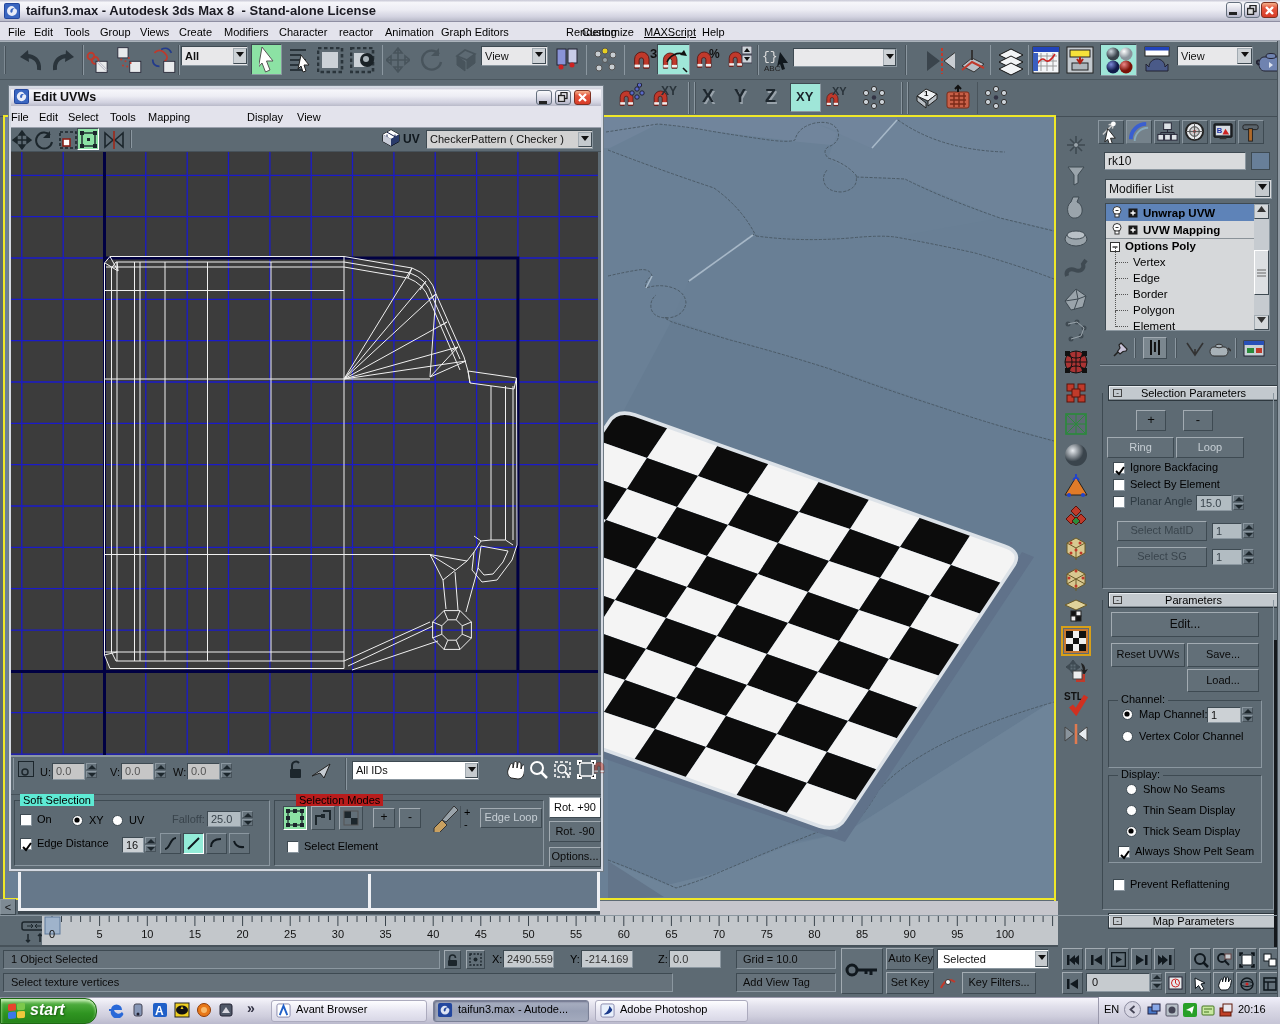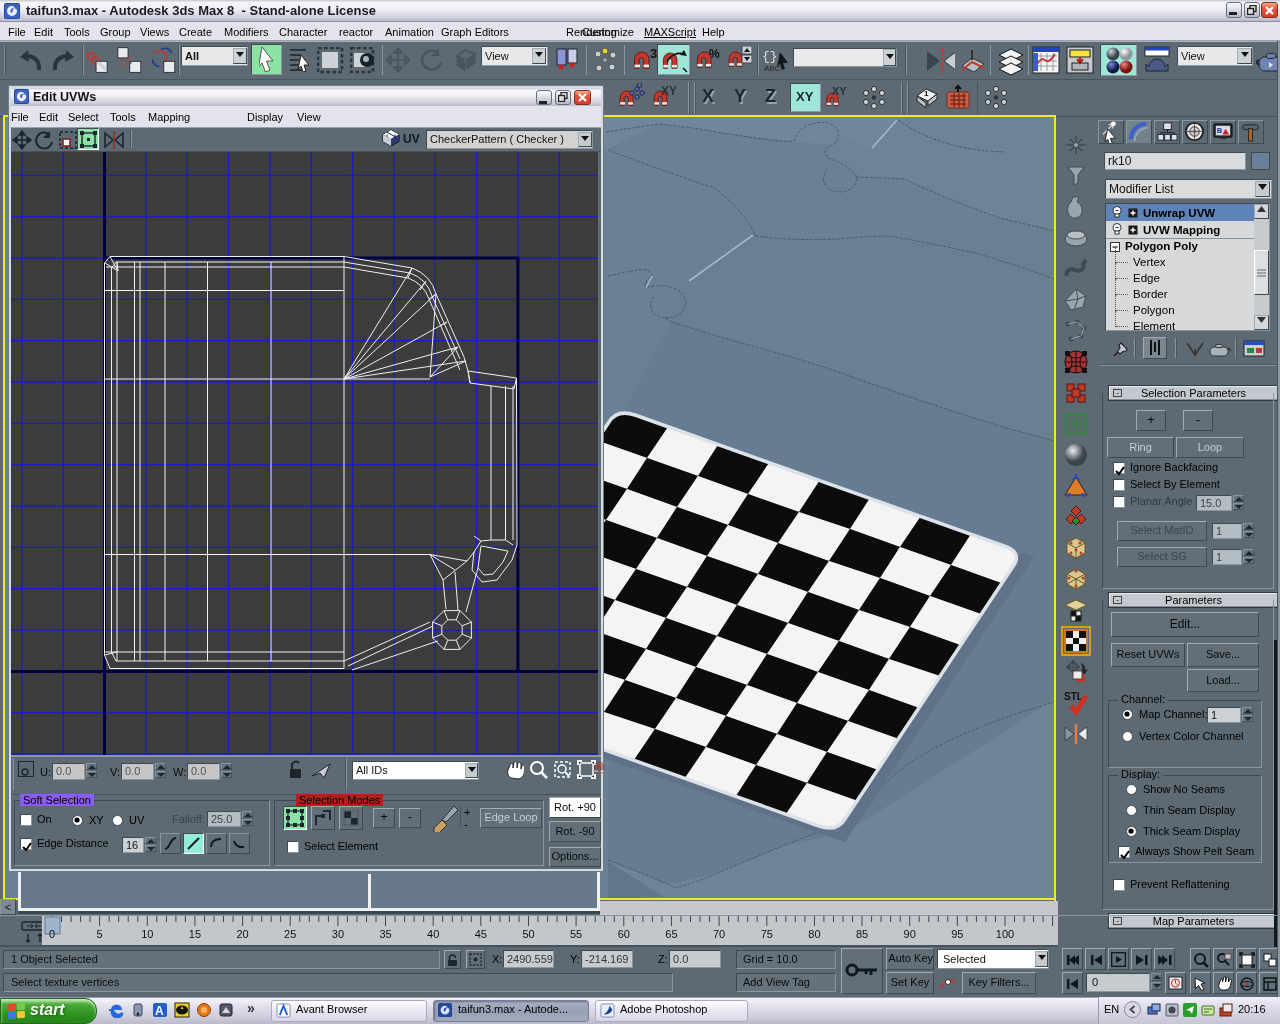--- a/index.html
+++ b/index.html
@@ -645,21 +645,21 @@
 <svg class="abs" style="left:1128px;top:225px" width="10" height="10">
     <rect x="0.5" y="0.5" width="9" height="9" fill="#1a1a1a"></rect>
     <path d="M5 2.5v5M2.5 5h5" stroke="#fff" stroke-width="1.4"></path>
   </svg>
 <div class="abs" style="left:1143px;top:224px;font-size:11.5px;color:#000;white-space:nowrap;font-weight:bold;">UVW Mapping</div>
 <div class="abs " style="left:1106px;top:238px;width:148px;height:1px;background:#8a9298;"></div>
 <svg class="abs" style="left:1110px;top:242px" width="10" height="10">
     <rect x="0.5" y="0.5" width="9" height="9" fill="#fff" stroke="#333"></rect>
     <path d="M2.5 5h5" stroke="#333" stroke-width="1.4"></path>
   </svg>
-<div class="abs" style="left:1125px;top:240px;font-size:11.5px;color:#000;white-space:nowrap;font-weight:bold;">Polygon Poly</div>
+<div class="abs" style="left:1125px;top:240px;font-size:11.5px;color:#000;white-space:nowrap;font-weight:bold;">Options Poly</div>
 <div class="abs" style="left:1115px;top:247px;width:1px;height:16px;border-left:1px dotted #555;"></div>
 <div class="abs" style="left:1116px;top:262px;width:12px;height:1px;border-top:1px dotted #555;"></div>
 <div class="abs" style="left:1133px;top:256px;font-size:11.5px;color:#000;white-space:nowrap;">Vertex</div>
 <div class="abs" style="left:1115px;top:263px;width:1px;height:16px;border-left:1px dotted #555;"></div>
 <div class="abs" style="left:1116px;top:278px;width:12px;height:1px;border-top:1px dotted #555;"></div>
 <div class="abs" style="left:1133px;top:272px;font-size:11.5px;color:#000;white-space:nowrap;">Edge</div>
 <div class="abs" style="left:1115px;top:279px;width:1px;height:16px;border-left:1px dotted #555;"></div>
 <div class="abs" style="left:1116px;top:294px;width:12px;height:1px;border-top:1px dotted #555;"></div>
 <div class="abs" style="left:1133px;top:288px;font-size:11.5px;color:#000;white-space:nowrap;">Border</div>
 <div class="abs" style="left:1115px;top:295px;width:1px;height:16px;border-left:1px dotted #555;"></div>
@@ -1016,21 +1016,21 @@
   </svg>
 <svg class="abs" style="left:592px;top:762px" width="14" height="18" opacity="0.5">
     <g transform="translate(0,0) scale(0.6)">
       <path d="M4 18V8a8 8 0 0 1 16 0v10h-6V9a2.5 2.5 0 0 0-5 0v9z" fill="#c0392b" stroke="#5a1410" stroke-width="1"></path>
       <rect x="4" y="14" width="6" height="3" fill="#eee"></rect>
       <rect x="14" y="14" width="6" height="3" fill="#eee"></rect>
     </g>
   </svg>
 <div class="abs " style="left:11px;top:795px;width:590px;height:74px;background:#5d6a73;"></div>
 <div class="abs " style="left:14px;top:800px;width:256px;height:66px;border:1px solid;border-color:#3e4a52 #8b97a0 #8b97a0 #3e4a52;border-top:1px solid #3e4a52;"></div>
-<div class="abs" style="left:20px;top:794px;font-size:11px;color:#000;white-space:nowrap;background:#8b5cf6;padding:0 3px;">Soft Selection</div>
+<div class="abs" style="left:20px;top:794px;font-size:11px;color:#000;white-space:nowrap;background:#5eead4;padding:0 3px;">Soft Selection</div>
 <div class="abs " style="left:20px;top:814px;width:12px;height:12px;background:#fff;border:1px solid;border-color:#3e4a52 #8b97a0 #8b97a0 #3e4a52;"></div>
 <div class="abs" style="left:37px;top:813px;font-size:11px;color:#000;white-space:nowrap;">On</div>
 <svg class="abs" style="left:72px;top:815px" width="12" height="12">
     <circle cx="5.5" cy="5.5" r="5" fill="#fff" stroke="#3e4a52"></circle>
     <circle cx="5" cy="5" r="2.6" fill="#000"></circle>
   </svg>
 <div class="abs" style="left:89px;top:814px;font-size:11px;color:#000;white-space:nowrap;">XY</div>
 <svg class="abs" style="left:112px;top:815px" width="12" height="12">
     <circle cx="5.5" cy="5.5" r="5" fill="#fff" stroke="#3e4a52"></circle>
   </svg>

